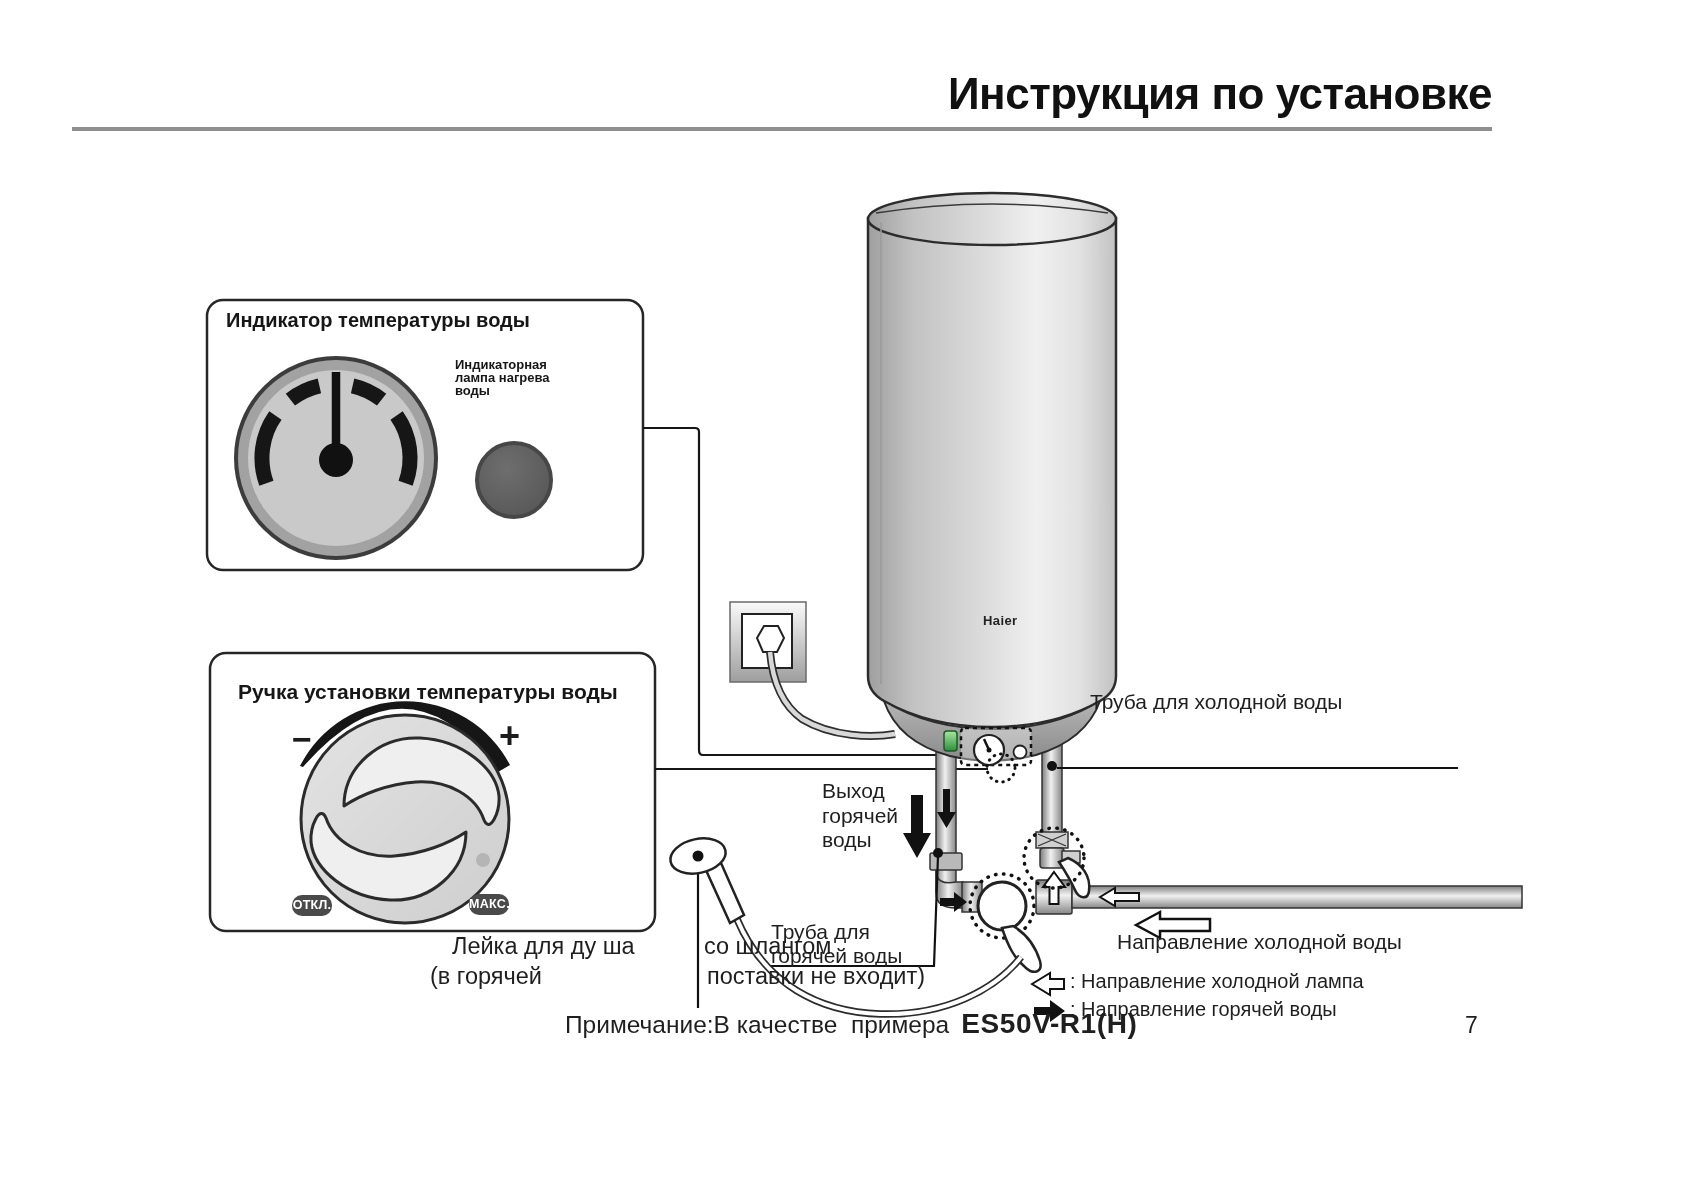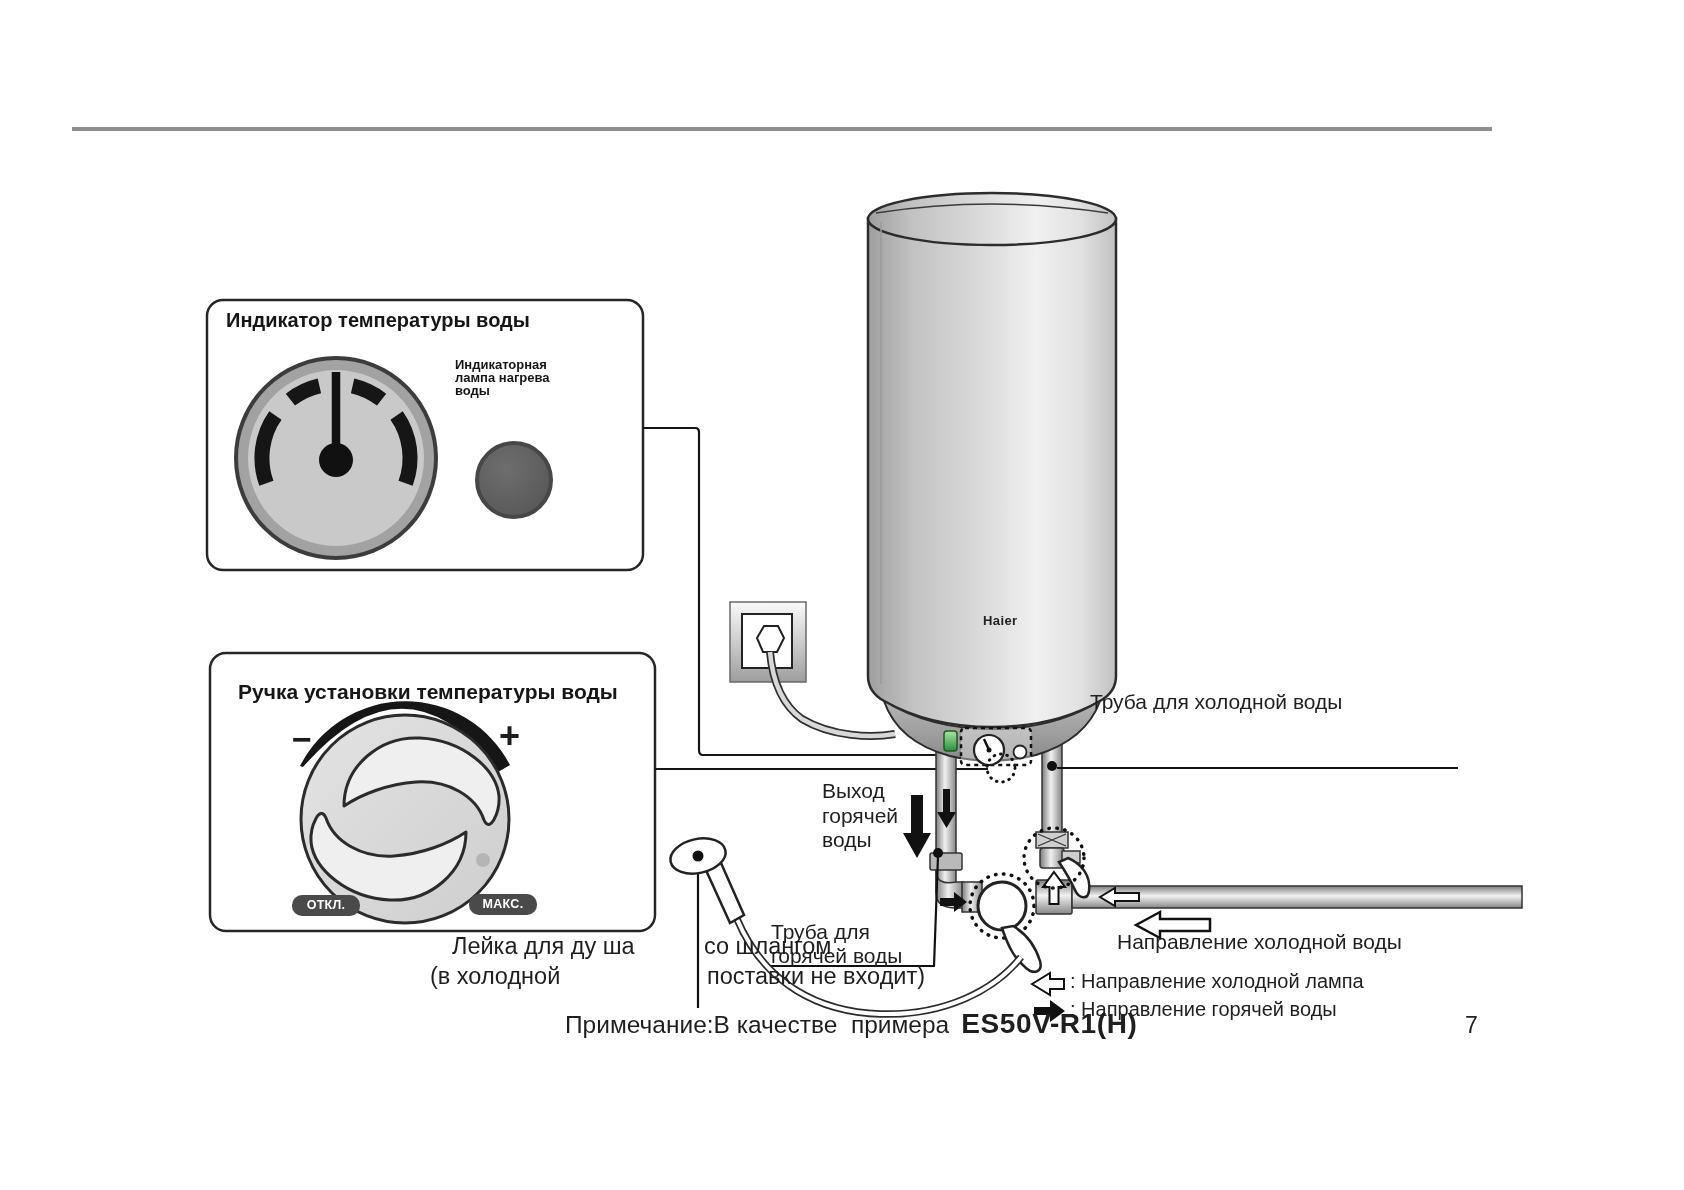--- a/index.html
+++ b/index.html
@@ -8,21 +8,21 @@
   .abs{position:absolute;}
   svg.layer{position:absolute;left:0;top:0;}
   .t{white-space:pre;line-height:1;}
   .page-title{right:192px;top:72px;font-size:44px;font-weight:700;letter-spacing:-.5px;color:#111;}
   .rule{left:72px;top:127px;width:1420px;height:4px;background:#8f8f8f;}
   .box-title{font-size:20px;font-weight:700;color:#161616;}
   .lamp-label{left:455px;top:358px;font-size:13px;font-weight:700;line-height:22px;color:#161616;}
   .minus{left:292px;top:722px;font-size:34px;font-weight:700;}
   .plus{left:499px;top:718px;font-size:36px;font-weight:700;}
   .badge{background:#4a4a4a;color:#fff;border-radius:10px;font-size:12.5px;font-weight:700;
-         width:68px;height:21px;line-height:21px;text-align:center;letter-spacing:.3px;}
+         width:40px;height:21px;line-height:21px;text-align:center;letter-spacing:.3px;}
   .brand{left:983px;top:614px;font-size:13px;font-weight:700;letter-spacing:.4px;color:#222;}
   .lbl{font-size:21px;color:#1f1f1f;}
   .legend-txt{font-size:20px;color:#1f1f1f;}
   .shower-lbl{font-size:23.5px;color:#1f1f1f;}
   .note{left:565px;top:1010px;font-size:24.5px;color:#1f1f1f;}
   .note b{font-size:28px;font-weight:700;letter-spacing:.6px;margin-left:12px;}
   .pageno{left:1465px;top:1014px;font-size:23px;color:#1f1f1f;}
 </style>
 </head>
 <body>
@@ -169,20 +169,21 @@
       <path d="M705,868 L721,863 L744,915 L730,923 Z" fill="#fff" stroke="#222" stroke-width="2.5"></path>
       <ellipse cx="698" cy="856" rx="28" ry="17" transform="rotate(-12 698 856)" fill="#fff" stroke="#222" stroke-width="2.5"></ellipse>
       <circle cx="698" cy="856" r="5.5" fill="#111"></circle>
     </g>
 
     <path d="M1136,925 L1160,912 v7 h50 v12 h-50 v7 Z" fill="#fff" stroke="#111" stroke-width="2.5"></path>
     <path d="M1032,984 L1050,973 v6 h14 v10 h-14 v6 Z" fill="#fff" stroke="#111" stroke-width="2"></path>
     <path d="M1034,1007 h16 v-7 l15,11 l-15,11 v-7 h-16 Z" fill="#111"></path>
   </svg>
 
+  <div class="abs t page-title">Инструкция по установке</div>
   <div class="abs rule"></div>
 
   <div class="abs t box-title" style="left:226px;top:310px;">Индикатор температуры воды</div>
   <div class="abs lamp-label">
     <div class="t">Индикаторная</div>
     <div class="t">лампа нагрева</div>
     <div class="t">воды</div>
   </div>
 
   <div class="abs t box-title" style="left:238px;top:660px;font-size:21px;margin-top:21px;">Ручка установки температуры воды</div>
@@ -206,19 +207,19 @@
     <div class="t lbl" style="line-height:24px;">горячей воды</div>
   </div>
 
   <div class="abs t lbl" style="left:1117px;top:931px;">Направление холодной воды</div>
 
   <div class="abs t legend-txt" style="left:1070px;top:971px;">: Направление холодной лампа</div>
   <div class="abs t legend-txt" style="left:1070px;top:999px;">: Направление горячей воды</div>
 
   <div class="abs t shower-lbl" style="left:452px;top:935px;">Лейка для ду ша</div>
   <div class="abs t shower-lbl" style="left:704px;top:935px;">со шлангом</div>
-  <div class="abs t shower-lbl" style="left:430px;top:965px;">(в холодной</div>
+  <div class="abs t shower-lbl" style="left:430px;top:965px;">(в горячей</div>
   <div class="abs t shower-lbl" style="left:707px;top:965px;">поставки не входит)</div>
 
   <div class="abs t note"><span class="t">Примечание:В качестве  примера</span><b>ES50V-R1(H)</b></div>
 
   <div class="abs t pageno">7</div>
 </div>
 
 </body></html>

